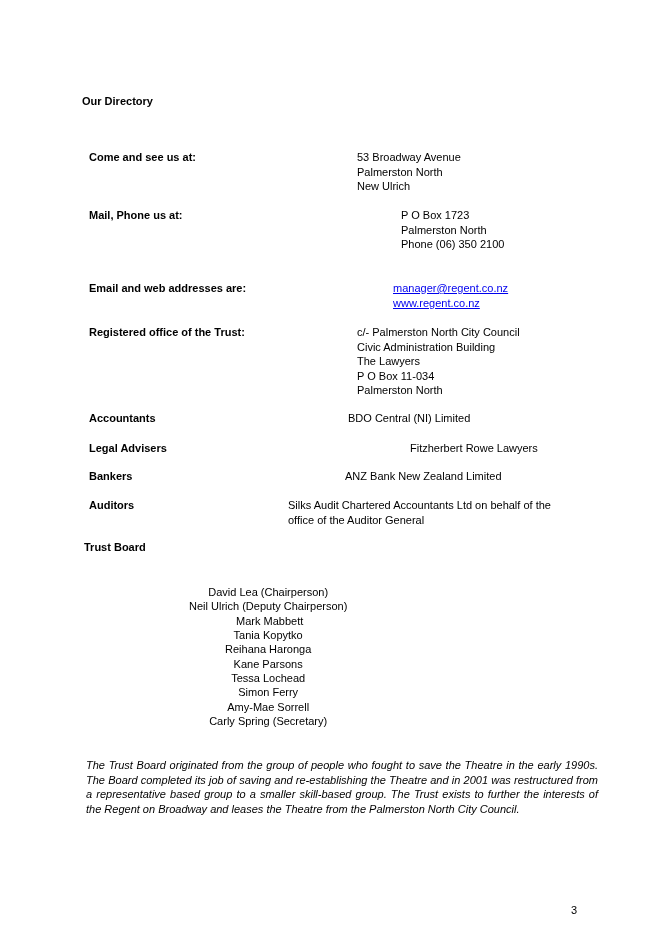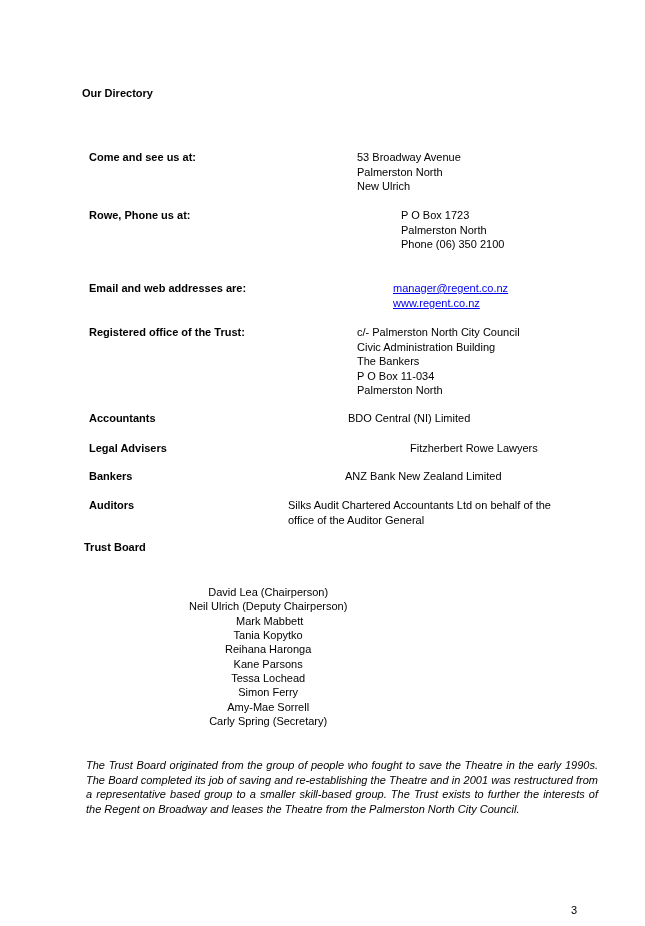--- a/index.html
+++ b/index.html
@@ -53,47 +53,47 @@
   }
   .page-number {
     position: absolute;
     left: 571px;
     top: 903px;
   }
 </style>
 </head>
 <body>
 
-<div class="abs bold" style="left:82px; top:86px;">Our Directory</div>
+<div class="abs bold" style="left:82px; top:94px;">Our Directory</div>
 
 <div class="row-label" style="top:150px;">Come and see us at:</div>
 <div class="row-value" style="left:357px; top:150px;">
   <div>53 Broadway Avenue</div>
   <div>Palmerston North</div>
   <div>New Ulrich</div>
 </div>
 
-<div class="row-label" style="top:208px;">Rowe, Phone us at:</div>
+<div class="row-label" style="top:208px;">Mail, Phone us at:</div>
 <div class="row-value" style="left:357px; top:208px;margin-left:44px;">
   <div>P O Box 1723</div>
   <div>Palmerston North</div>
   <div>Phone (06) 350 2100</div>
 </div>
 
 <div class="row-label" style="top:281px;">Email and web addresses are:</div>
 <div class="row-value" style="left:357px; top:281px;">
   <div><a class="doc-link">manager@regent.co.nz</a></div>
   <div><a class="doc-link">www.regent.co.nz</a></div>
 </div>
 
 <div class="row-label" style="top:325px;">Registered office of the Trust:</div>
 <div class="row-value" style="left:357px; top:325px;">
   <div>c/- Palmerston North City Council</div>
   <div>Civic Administration Building</div>
-  <div>The Bankers</div>
+  <div>The Lawyers</div>
   <div>P O Box 11-034</div>
   <div>Palmerston North</div>
 </div>
 
 <div class="row-label" style="top:411px;text-align:right;">Accountants</div>
 <div class="row-value" style="left:348px; top:411px;">BDO Central (NI) Limited</div>
 
 <div class="row-label" style="top:441px;">Legal Advisers</div>
 <div class="row-value" style="left:376px; top:441px;margin-left:34px;">Fitzherbert Rowe Lawyers</div>
 

